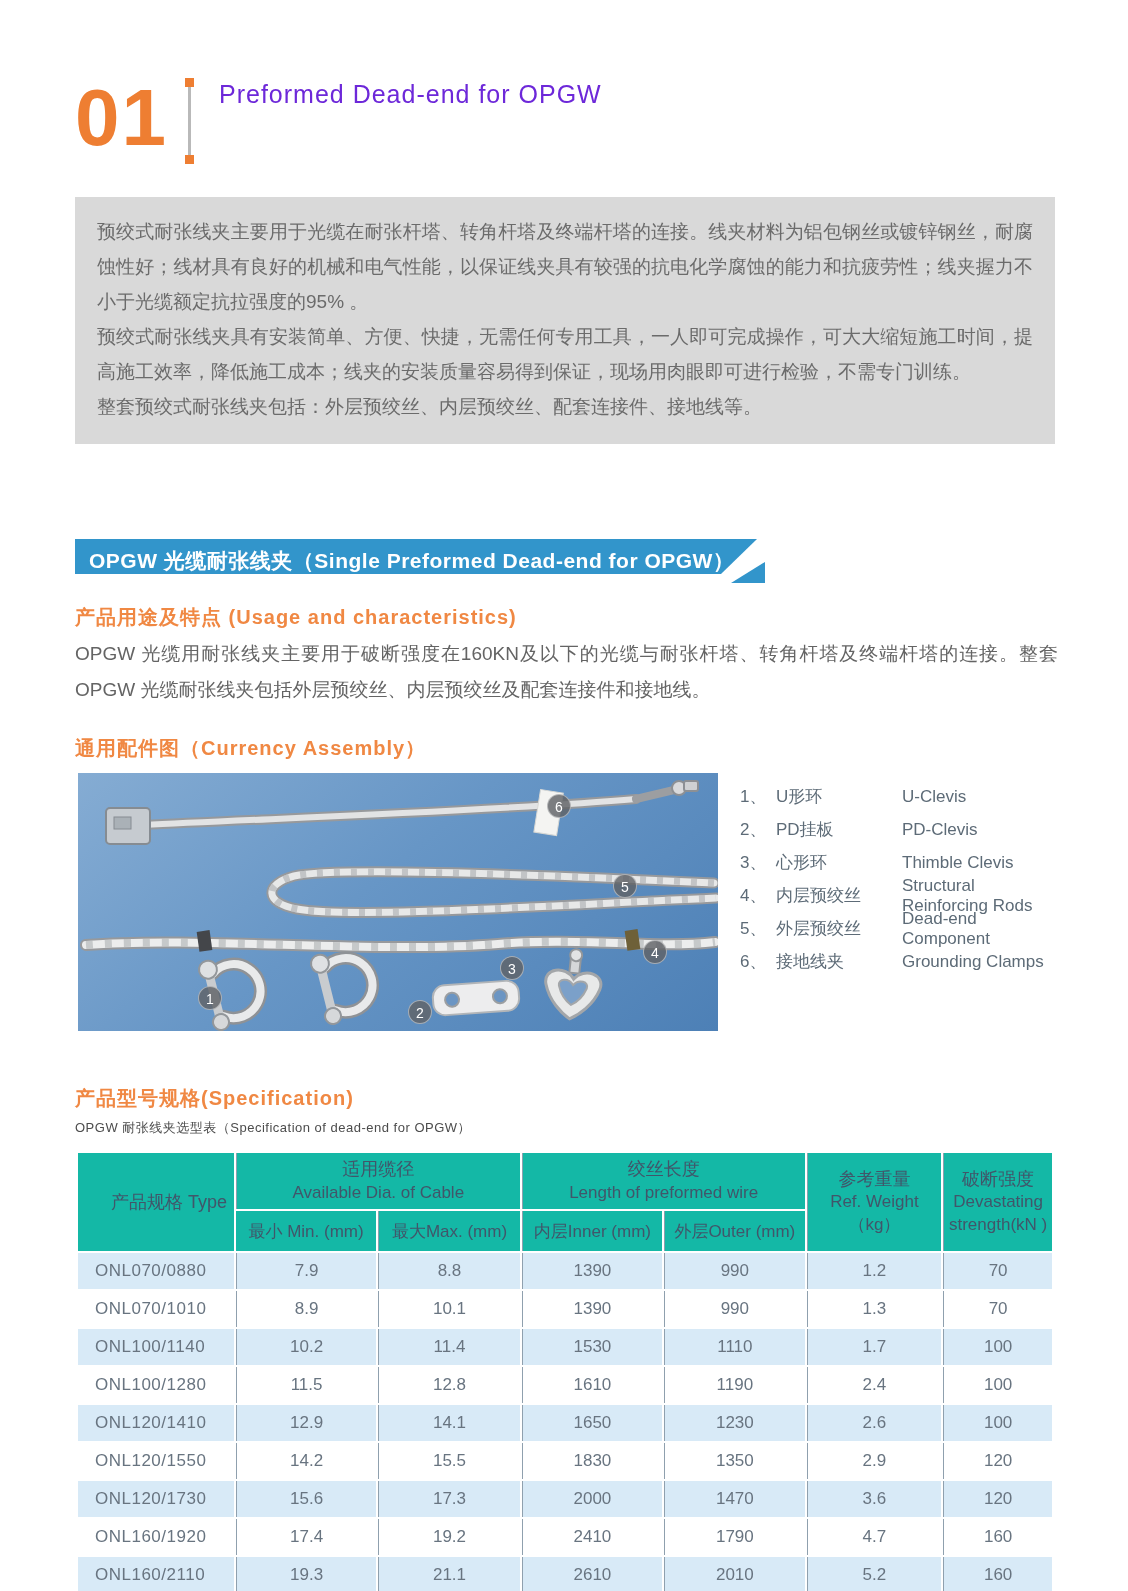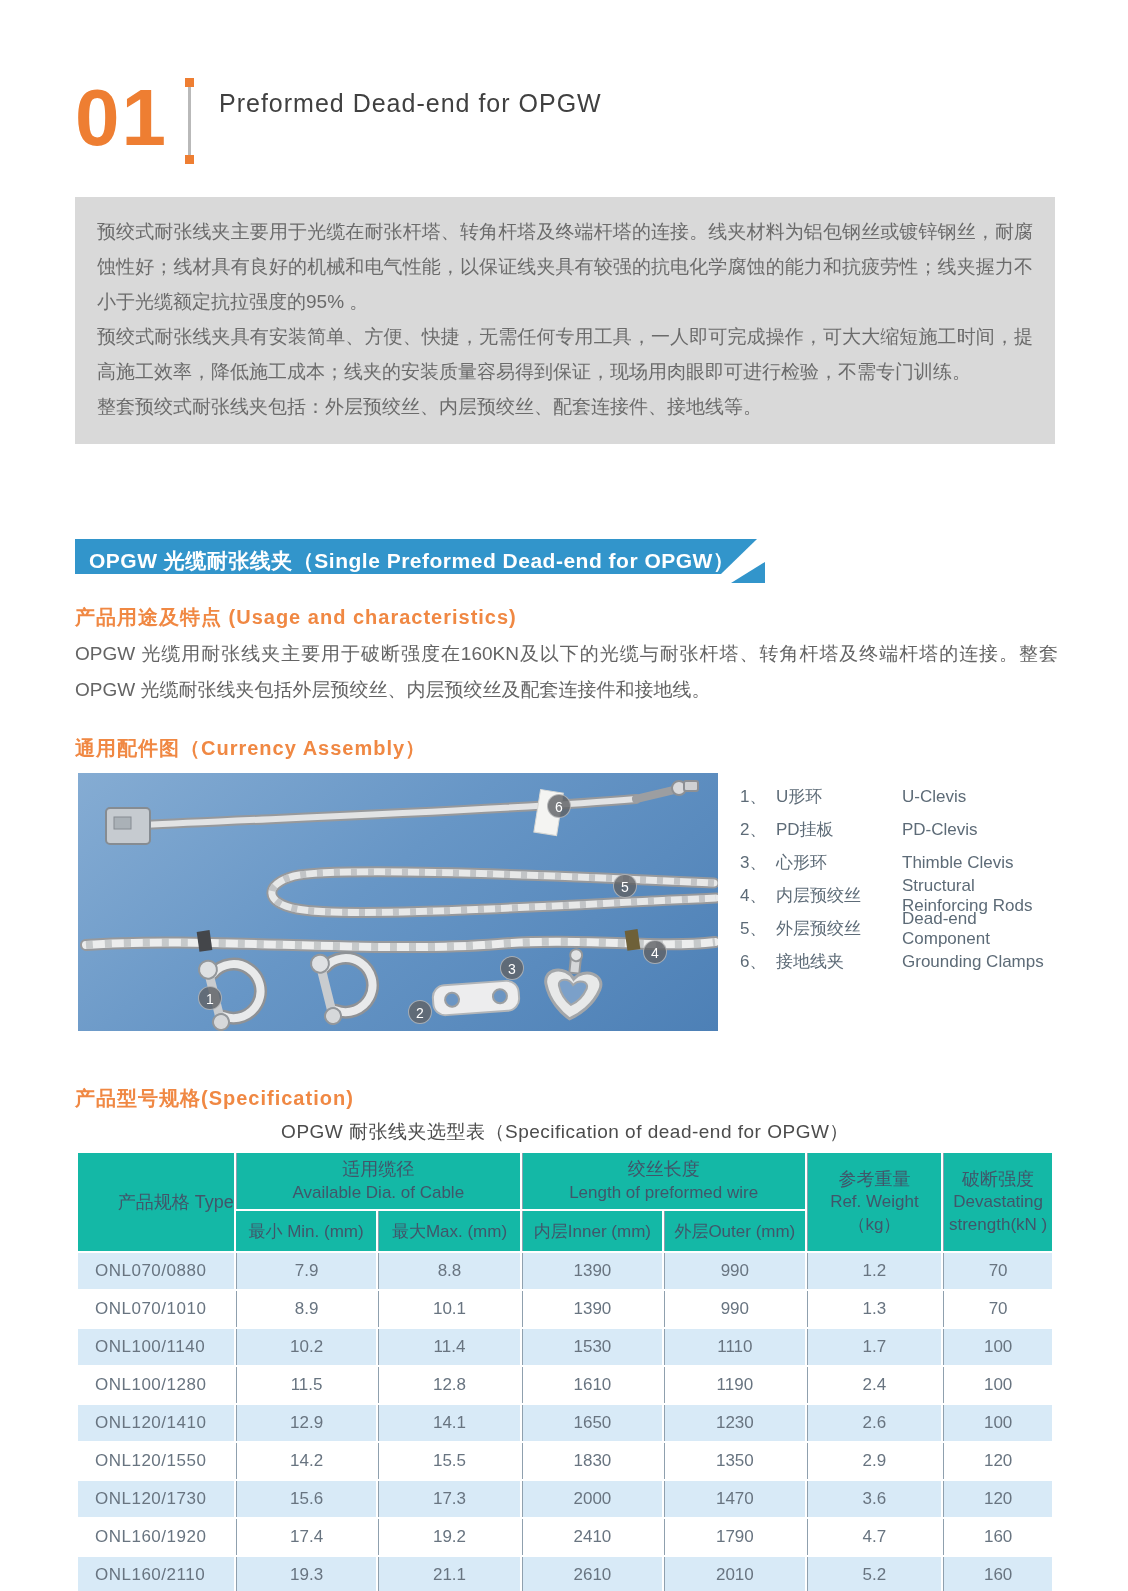--- a/index.html
+++ b/index.html
@@ -11,21 +11,21 @@
   .page { position:absolute; inset:0; overflow:hidden; }
 
   
   .hdr { position:absolute; left:75px; top:74px; display:flex; align-items:flex-start; }
   .hdr-num { font-size:80px; line-height:88px; font-weight:bold; color:#ee7e32; letter-spacing:2px;text-align:right; }
   .hdr-rule { width:3px; height:78px; background:#b9b9b9; margin:8px 28px 0 20px; position:relative; }
   .hdr-dot { position:absolute; left:-3px; width:9px; height:9px; background:#ee7e32; }
   .hdr-dot.top { top:-4px; } .hdr-dot.bot { bottom:-4px; }
   .hdr-titles { padding-top:6px; }
   .hdr-cn { font-size:28px; font-weight:bold; color:#3a3a3a; letter-spacing:3px; }
-  .hdr-en { font-size:25px; color:#404040; margin-top:9px; letter-spacing:1px; }
+  .hdr-en { font-size:25px; color:#6d28d9; letter-spacing:1px; }
 
   
   .intro { position:absolute; left:75px; right:73px; top:197px; background:#d9d9d9;
            padding:17px 22px 20px 22px; box-sizing:border-box; }
   .intro p { margin:0; font-size:19px; line-height:35px; color:#6b6b6b; text-align:justify; }
 
   
   .banner { position:absolute; left:75px; top:539px; width:682px; height:35px;
             background:#3295cb; color:#ffffff; font-size:21px; font-weight:bold;
             line-height:44px; padding-left:14px; box-sizing:border-box; letter-spacing:0.5px;
@@ -45,32 +45,32 @@
   .badge { position:absolute; width:24px; height:24px; border-radius:50%;
            background:rgba(96,99,102,0.82); border:1px solid rgba(255,255,255,0.45);
            color:#fff; font-size:14px; line-height:24px; text-align:center; box-sizing:border-box; }
   .legend { position:absolute; left:740px; top:780px; width:318px; }
   .legend-item { display:flex; align-items:center; height:33px; font-size:17px; color:#5d6b77; }
   .legend-num { width:36px; }
   .legend-cn  { width:126px; }
   .legend-en  { flex:1; }
 
   
-  .tbl-title { position:absolute; left:75px; width:980px; top:1119px; text-align:center;
-               font-size:19px; color:#4c4c4c; letter-spacing:0.5px; }
+  .tbl-title { position:absolute; left:75px; width:980px; top:1119px; text-align:left;
+               font-size:13px; color:#4c4c4c; letter-spacing:0.5px; }
   .spec-table { position:absolute; left:76px; top:1151px; width:978px;
                 border-collapse:separate; border-spacing:2px; table-layout:fixed; }
   .spec-table th { background:#14b8a6; color:#41566a; font-weight:normal;
                    font-size:17px; text-align:center; padding:2px 0; }
   .spec-table tr > *:not(:first-child) { border-left:1px solid #8fa0ae; }
   .spec-table .row-group th { height:52px; }
   .spec-table .row-sub th { height:36px; }
   .th-line { display:block; line-height:1.35; }
   .th-cn { font-size:18px; }
-  .spec-table th.type-head { text-align:right; padding-left:26px; font-size:18px; }
+  .spec-table th.type-head { text-align:center; padding-left:26px; font-size:18px; }
   .spec-table td { height:34px; font-size:17px; color:#687480; text-align:center; background:#ffffff; }
   .spec-table tr.stripe td { background:#d8eaf7; }
   .spec-table td.type-col { text-align:left; padding-left:17px; letter-spacing:0.5px; }
 </style>
 </head>
 <body>
 
 <div class="page">
 
   <div class="hdr">

